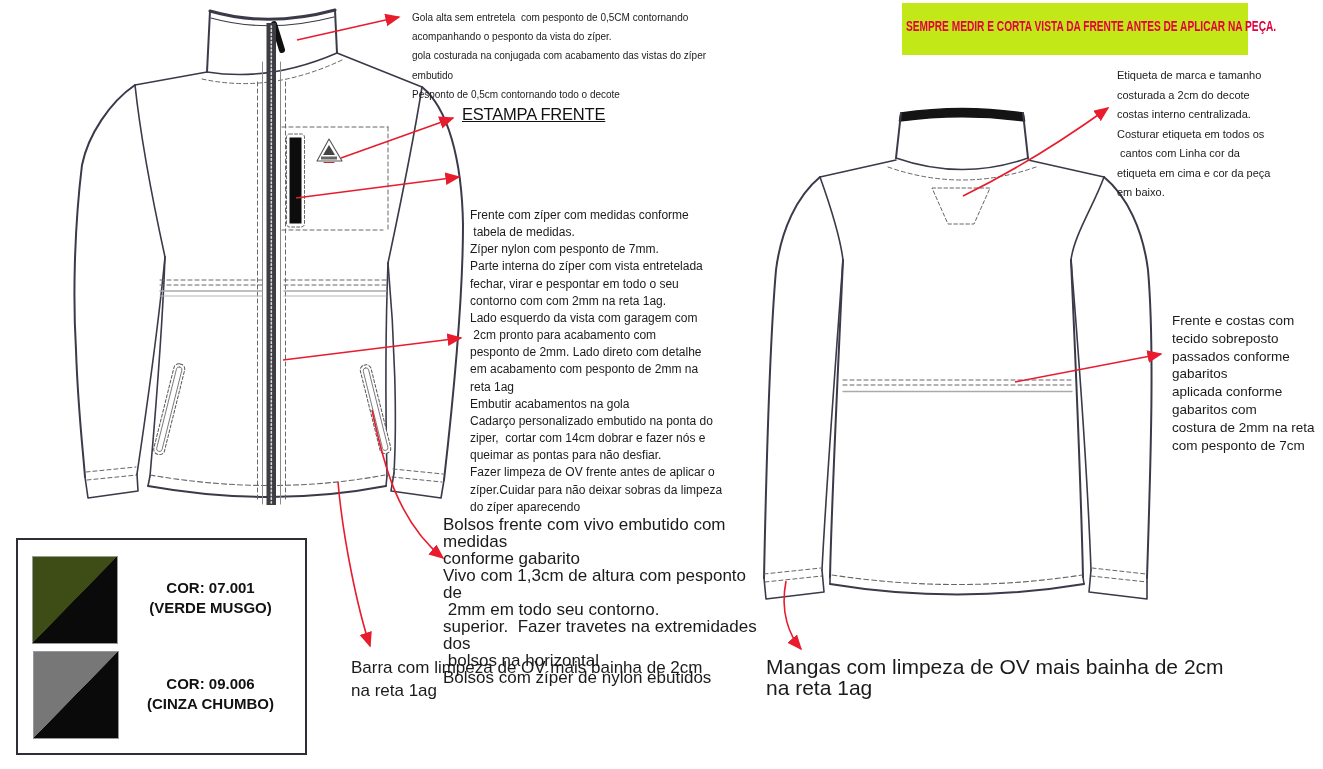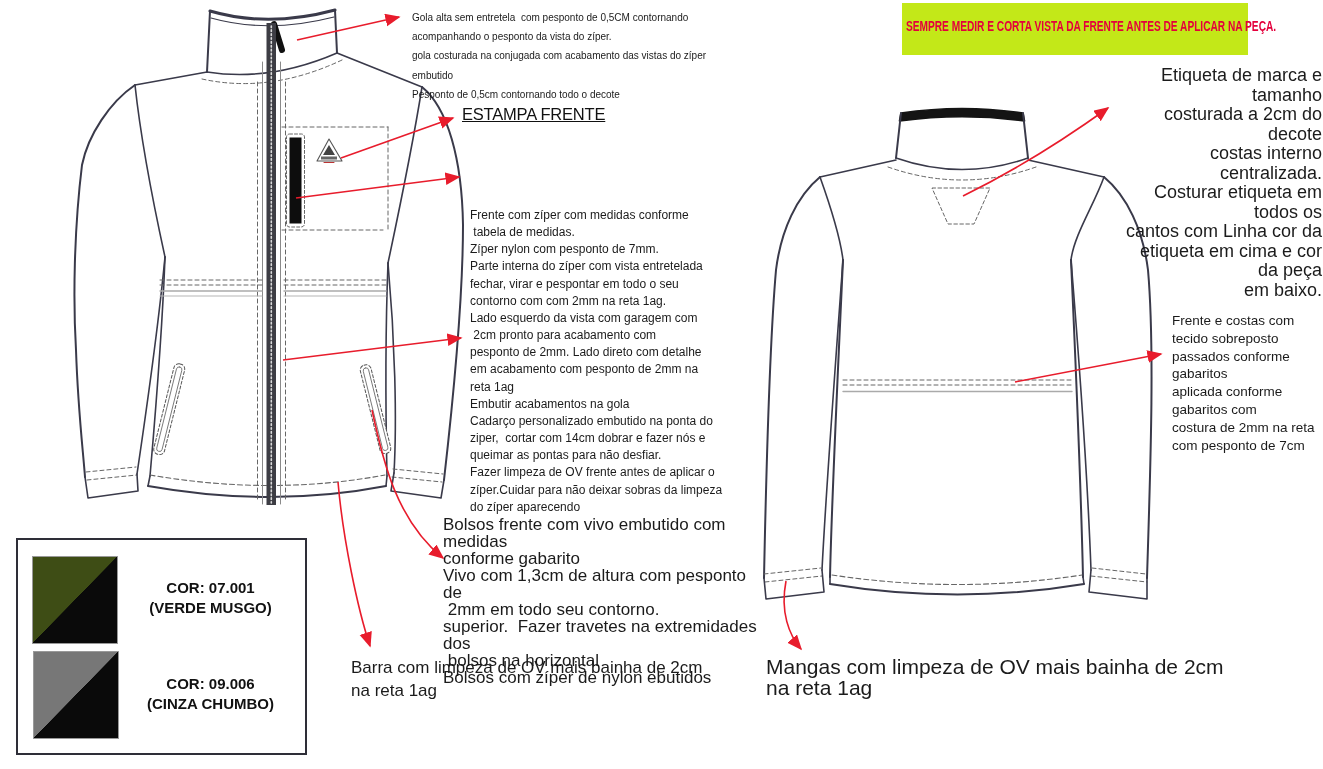--- a/index.html
+++ b/index.html
@@ -9,21 +9,21 @@
   }
   #lineart{position:absolute;left:0;top:0;}
   .note{position:absolute;white-space:pre-wrap;line-height:17.1px;font-size:12px;}
   .note-gola{left:412px;top:8px;width:450px;font-size:10px;line-height:19.2px;}
   .note-heading{left:462px;top:106px;font-size:16.5px;letter-spacing:-0.2px;color:#111;text-decoration:underline;}
   .note-bolso-embutido{left:475px;top:131px;width:330px;font-size:14.5px;line-height:17.6px;}
   .note-ziper{left:470px;top:207px;width:310px;line-height:17.15px;}
   .note-bolsos-frente{left:443px;top:516px;width:320px;font-size:17px;line-height:17px;}
   .note-barra{left:331px;top:656px;font-size:17px;line-height:23px;margin-left:20px;}
   .note-mangas{left:766px;top:656px;font-size:21px;line-height:21px;}
-  .note-etiqueta{left:1117px;top:66px;width:205px;font-size:18px;line-height:19.5px;text-align:right;}
+  .note-etiqueta{left:1117px;top:66px;width:205px;font-size:11px;line-height:19.5px;}
   .note-tecido{left:1172px;top:312px;width:150px;font-size:13.5px;line-height:17.8px;}
   .alert{
     position:absolute;left:902px;top:3px;width:346px;height:52px;background:#c3e818;
   }
   .alert span{
     display:inline-block;white-space:nowrap;color:#e4003c;font-weight:bold;font-size:14.5px;
     margin:15px 0 0 4px;transform:scaleX(0.70);transform-origin:0 50%;letter-spacing:0;
   }
   .legend{
     position:absolute;left:16px;top:538px;width:291px;height:217px;

